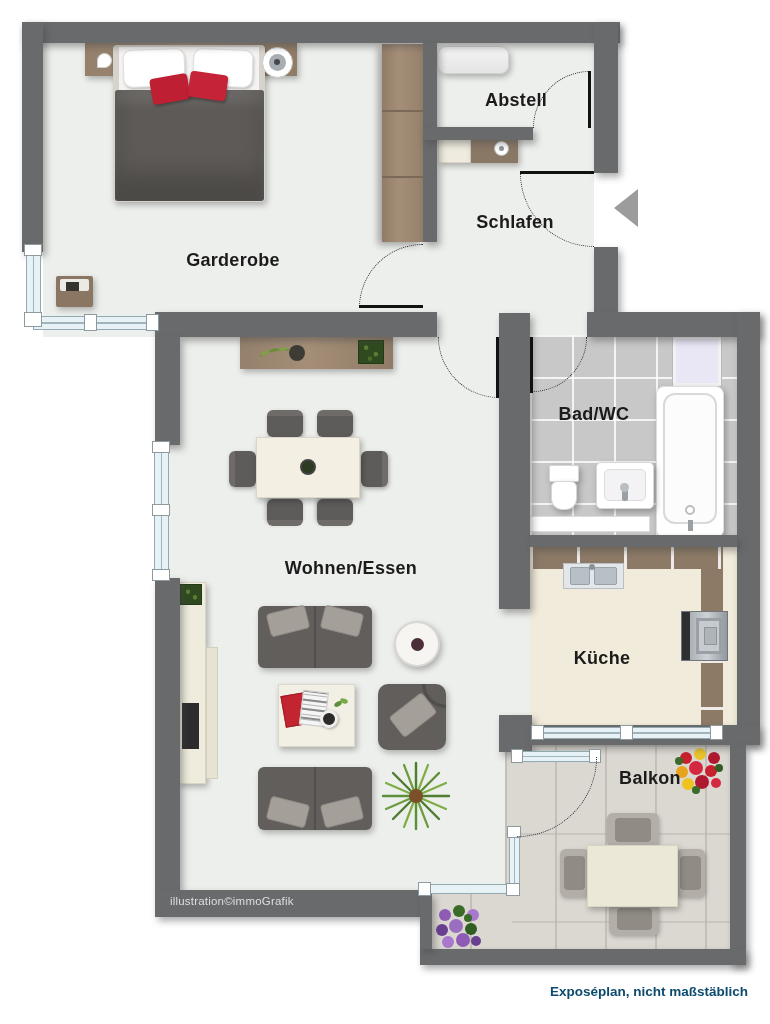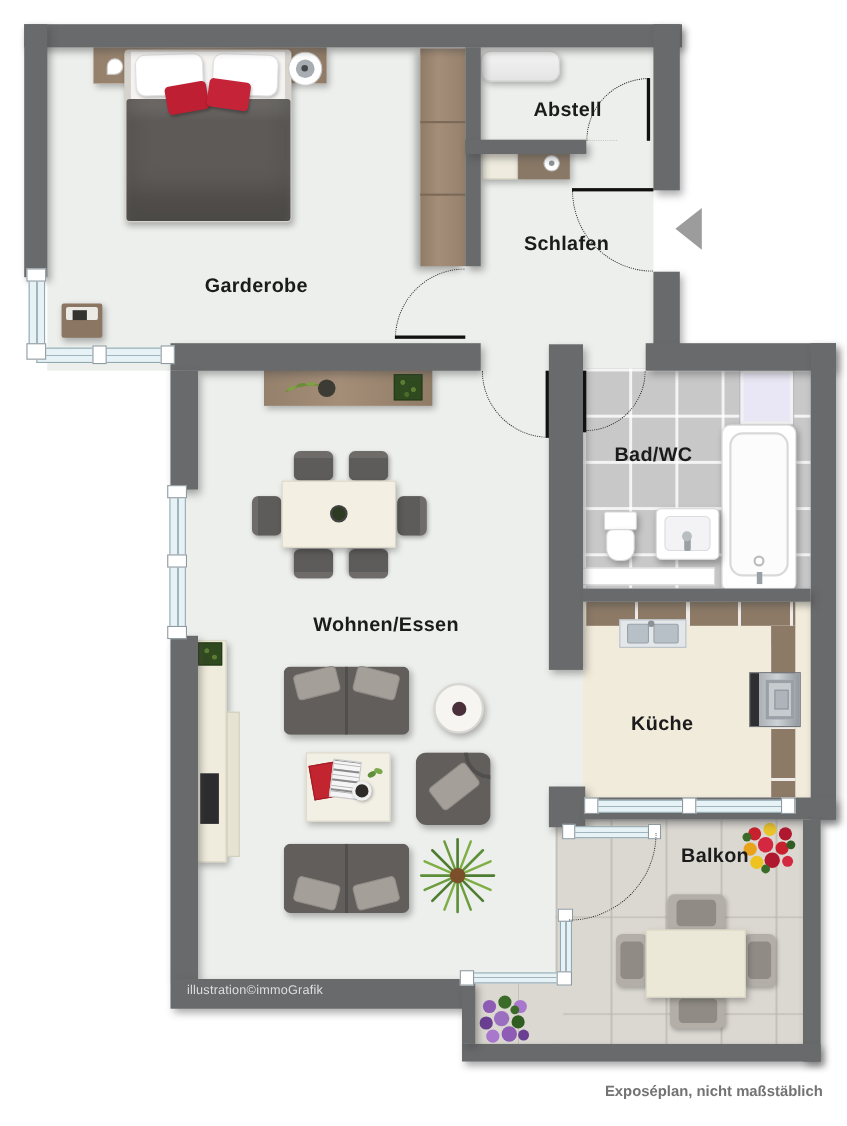--- a/index.html
+++ b/index.html
@@ -288,15 +288,15 @@
 
   <span class="lbl" style="left:233px;top:260px;">Garderobe</span>
   <span class="lbl" style="left:516px;top:100px;">Abstell</span>
   <span class="lbl" style="left:515px;top:222px;">Schlafen</span>
   <span class="lbl" style="left:594px;top:414px;">Bad/WC</span>
   <span class="lbl" style="left:351px;top:568px;">Wohnen/Essen</span>
   <span class="lbl" style="left:602px;top:658px;">Küche</span>
   <span class="lbl" style="left:626px;top:778px;margin-left:24px;">Balkon</span>
 
   <span class="credit" style="left:170px;top:895px;color:#dedede;font-size:11.5px;letter-spacing:.2px;">illustration©immoGrafik</span>
-  <span class="credit" style="right:22px;top:984px;color:#737373;font-size:13.5px;font-weight:600;text-align:center;">Exposéplan, nicht maßstäblich</span>
+  <span class="credit" style="right:22px;top:984px;color:#0c4a6e;font-size:13.5px;font-weight:600;text-align:center;">Exposéplan, nicht maßstäblich</span>
 
 </div>
 
 </body></html>

